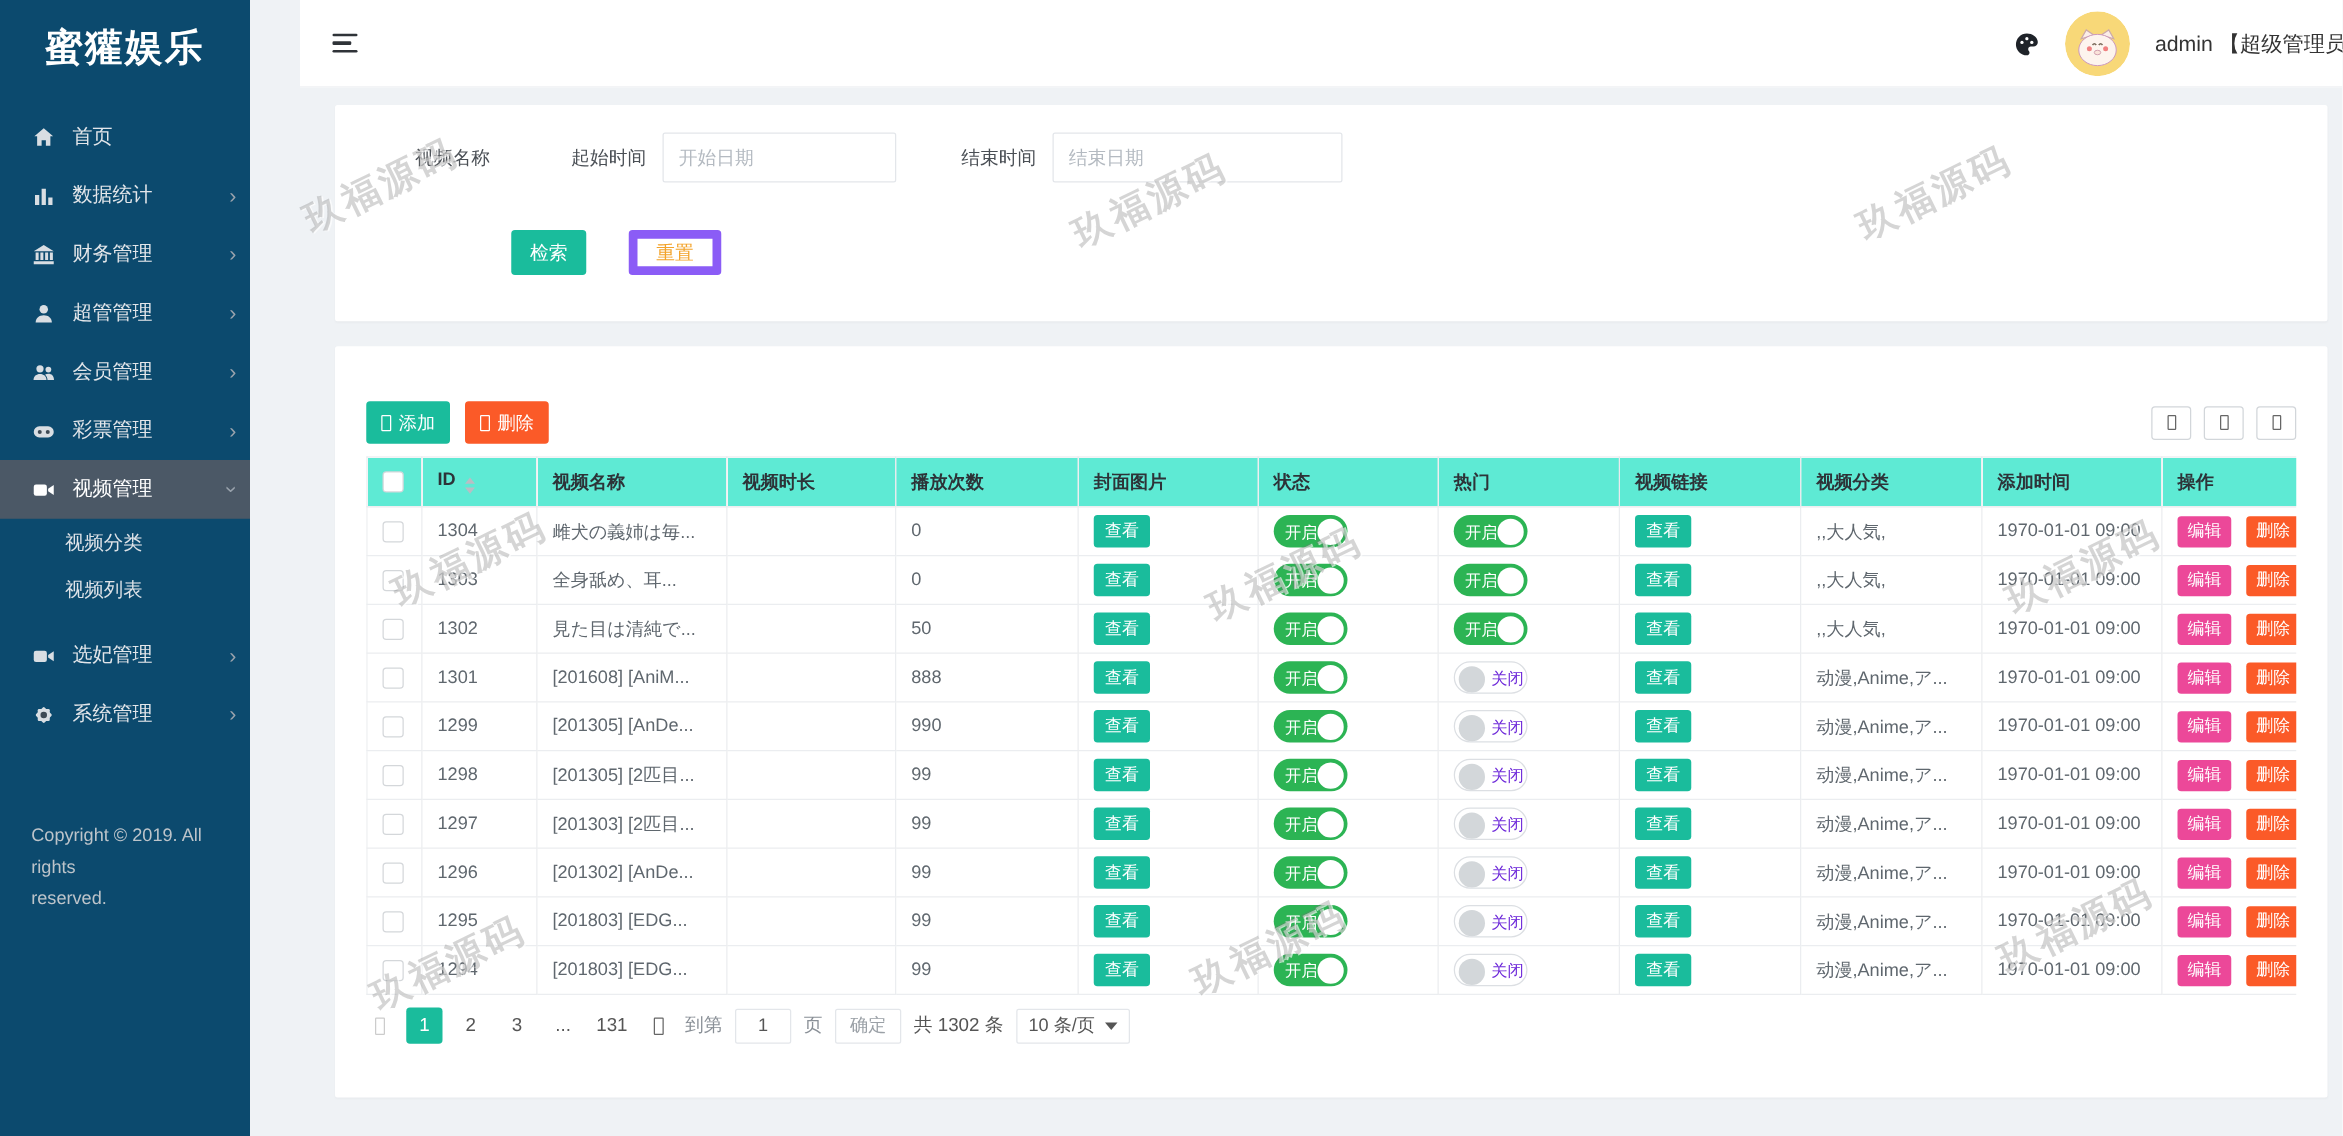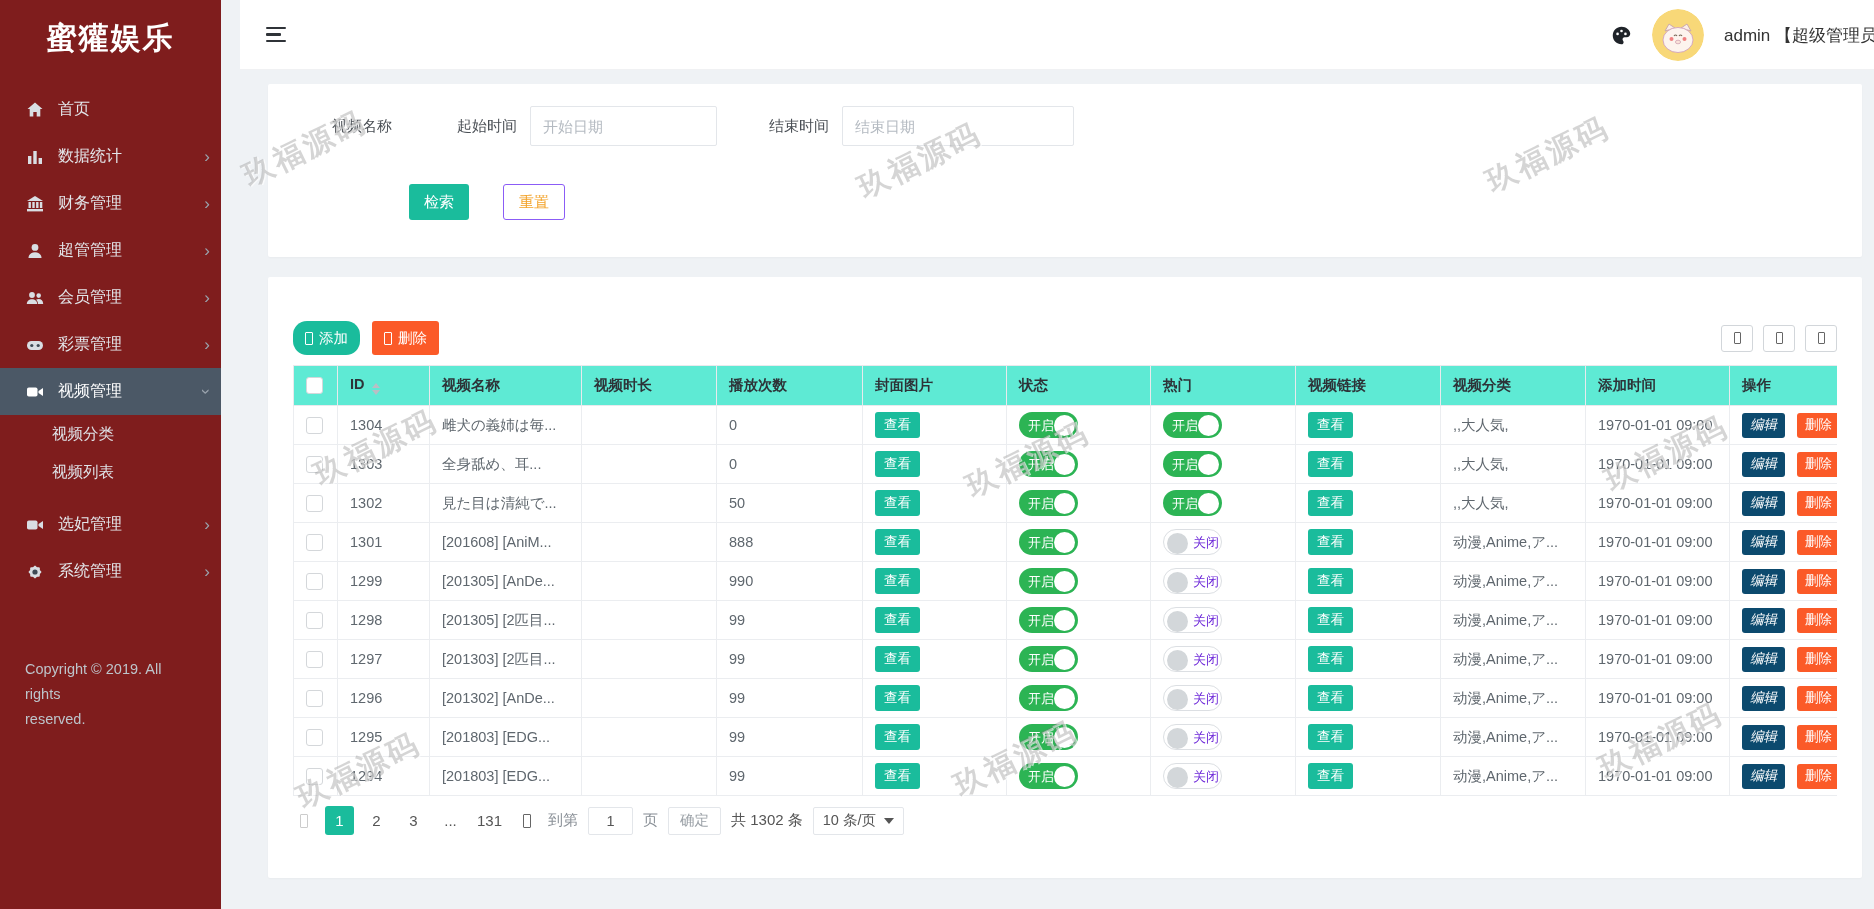--- a/index.html
+++ b/index.html
@@ -3,22 +3,22 @@
 <meta charset="utf-8">
 <style>
   * { margin:0; padding:0; box-sizing:border-box; }
   html,body { width:1874px; height:909px; overflow:hidden; }
   body {
     font-family:"Liberation Sans","DejaVu Sans",sans-serif;
     background:#eff2f5; color:#333; position:relative; font-size:15px;
   }
   
   .sidebar {
-    position:absolute; left:0; top:0; width:221px; height:909px;
-    background:#7f1d1d; color:#e3e6ea; z-index:5;
+    position:absolute; left:0; top:0; width:200px; height:909px;
+    background:#0c4a6e; color:#e3e6ea; z-index:5;
   }
   .logo {
     height:76px; display:flex; align-items:center; justify-content:center;
     font-size:30px; font-weight:bold; color:#fff; letter-spacing:2px;
   }
   .menu { margin-top:10px; }
   .menu-item {
     height:47px; display:flex; align-items:center; padding:0 11px 0 25px;
     font-size:16px; cursor:pointer; color:#e3e6ea;
   }
@@ -55,27 +55,27 @@
   .form-item label { font-size:15px; color:#4a4f55; margin-right:13px; white-space:nowrap; }
   .form-item input {
     height:40px; border:1px solid #e3e6ea; border-radius:2px; padding:0 12px;
     font-size:15px; color:#333; outline:none; font-family:inherit;
   }
   .form-item input::placeholder { color:#b4bac1; }
   .inp-name { width:191px; } .inp-start { width:187px; } .inp-end { width:232px; }
   .btn-row { margin-top:38px; margin-left:77px; display:flex; gap:34px; }
   .btn { height:36px; padding:0 15px; border-radius:3px; font-size:15px; cursor:pointer; font-family:inherit; border:none; }
   .btn-teal { background:#1abc9c; color:#fff; }
-  .btn-gold { background:#fff; color:#f3a32a; border:1px solid #8b5cf6; }
+  .btn-gold { background:#fff; color:#f3a32a; border:7px solid #8b5cf6; }
   
   .table-card { margin-top:20px; height:601px; padding:44px 25px 0 25px; position:relative; }
   .toolbar { display:flex; align-items:center; height:34px; margin-bottom:10px; }
   .btn-tool { height:34px; padding:0 12px; border:none; border-radius:3px; color:#fff; font-size:14.5px;
     display:inline-flex; align-items:center; cursor:pointer; font-family:inherit; }
-  .btn-add { background:#1abc9c; margin-right:12px;border-radius:14px; }
+  .btn-add { background:#1abc9c; margin-right:12px; }
   .btn-delete { background:#fb5a28; }
   .tofu { display:inline-block; width:8px; height:13px; border:1.5px solid currentColor; border-radius:1px; }
   .btn-tool .tofu { margin-right:6px; }
   .mini-group { margin-left:auto; display:flex; gap:10px; }
   .mini-btn { width:32px; height:27px; border:1px solid #d2d6da; border-radius:3px; background:#fff;
     display:inline-flex; align-items:center; justify-content:center; color:#666; cursor:pointer; }
   .mini-btn .tofu { width:7px; height:12px; }
   
   .table-wrap { overflow:hidden; }
   table { border-collapse:collapse; table-layout:fixed; width:1580px; }
@@ -84,21 +84,21 @@
   thead th { height:40px; color:#2d3338; font-weight:bold; background:#5eead4; border-color:#e8eaed; }
   .checkbox { display:inline-block; width:17px; height:17px; border:1px solid #d4d7da; border-radius:3px;
     background:#fff; vertical-align:middle; cursor:pointer; }
   .sort { display:inline-flex; flex-direction:column; gap:2.5px; margin-left:7px; vertical-align:1px; cursor:pointer; }
   .sort .up { width:0; height:0; border-left:4.5px solid transparent; border-right:4.5px solid transparent; border-bottom:5px solid #b9bec4; }
   .sort .dn { width:0; height:0; border-left:4.5px solid transparent; border-right:4.5px solid transparent; border-top:5px solid #b9bec4; }
   .btn-view { height:26px; padding:0 9px; background:#1abc9c; border:none; border-radius:3px;
     color:#fff; font-size:13.5px; cursor:pointer; font-family:inherit; }
   .btn-op { height:25px; padding:0 8px; border:none; border-radius:3px; color:#fff; font-size:13.5px;
     cursor:pointer; font-family:inherit; }
-  .btn-edit { background:#0c4a6e; margin-right:8px;font-style:italic; }
+  .btn-edit { background:#ec4899; margin-right:8px; }
   .btn-del { background:#fb5a28; }
   .toggle { position:relative; display:inline-flex; align-items:center; width:59px; height:26px;
     border-radius:13px; cursor:pointer; vertical-align:middle; }
   .toggle .t-label { font-size:13px; line-height:1; }
   .toggle .knob { position:absolute; top:2.5px; width:21px; height:21px; border-radius:50%; }
   .toggle.on { background:#2cb454; }
   .toggle.on .t-label { color:#fff; margin-left:9px; }
   .toggle.on .knob { right:3px; background:#fff; }
   .toggle.off { background:#fff; border:1px solid #dcdfe3; }
   .toggle.off .t-label { color:#6d28d9; margin-left:29px; }

